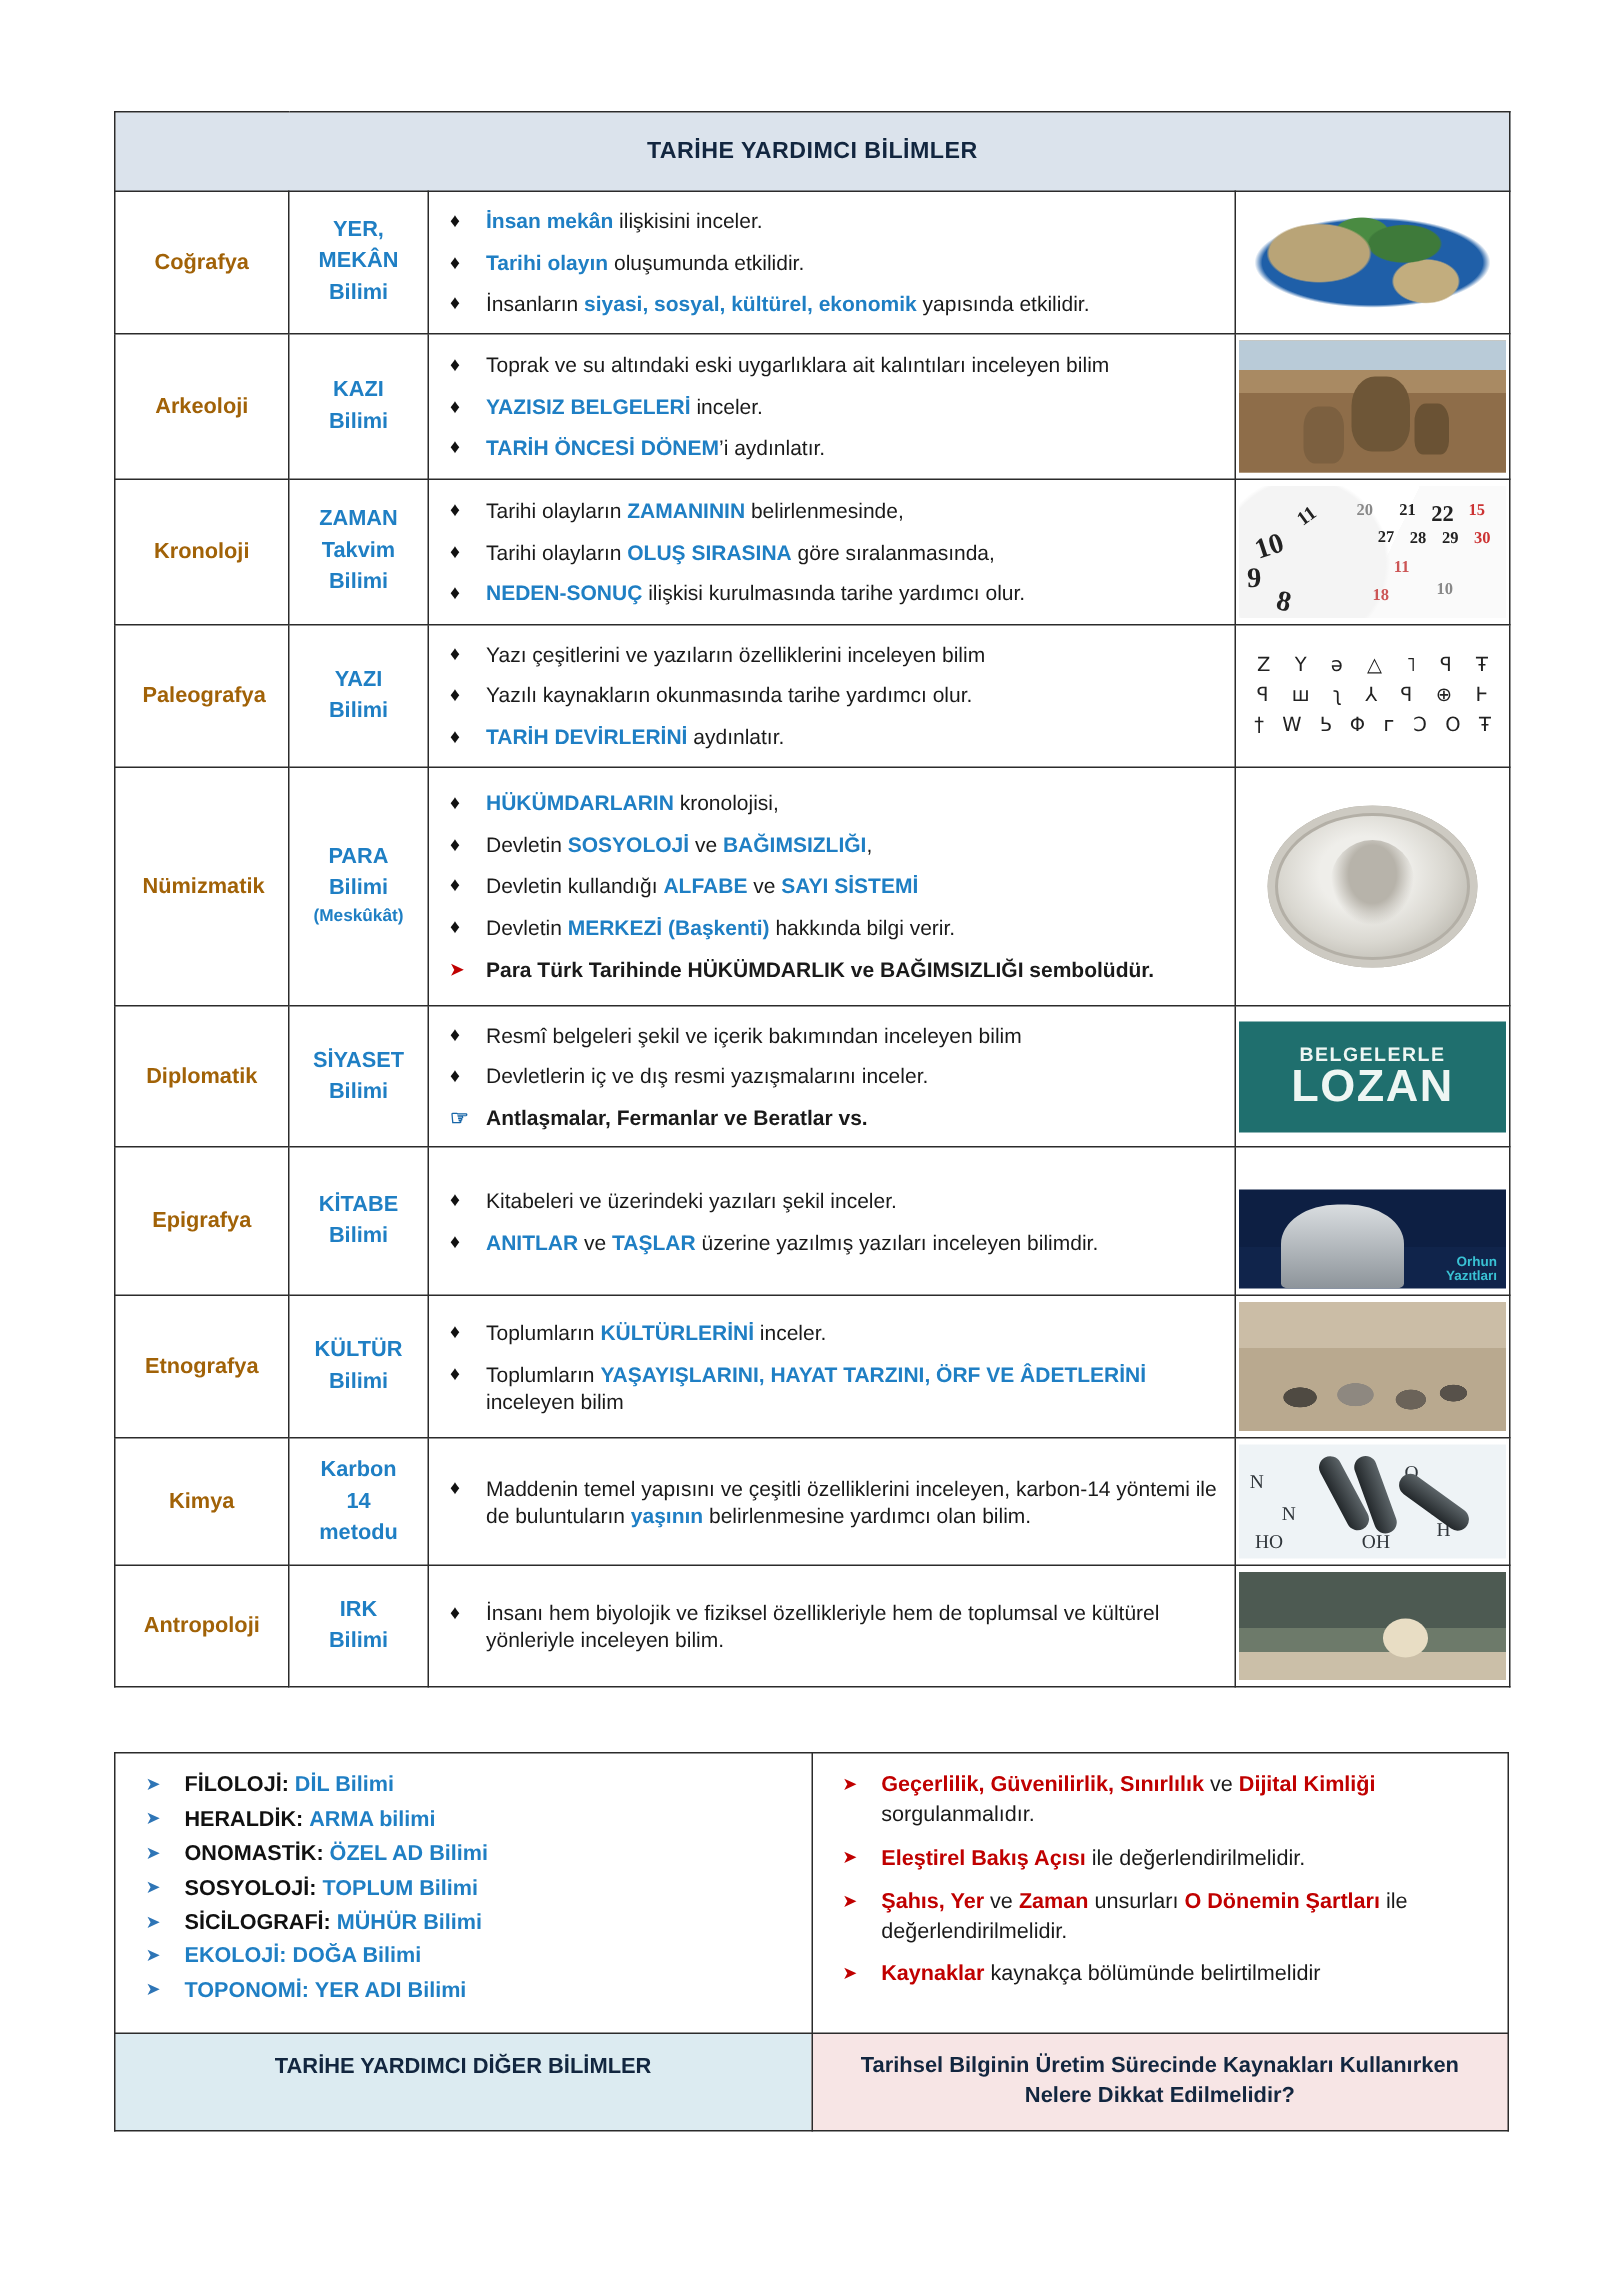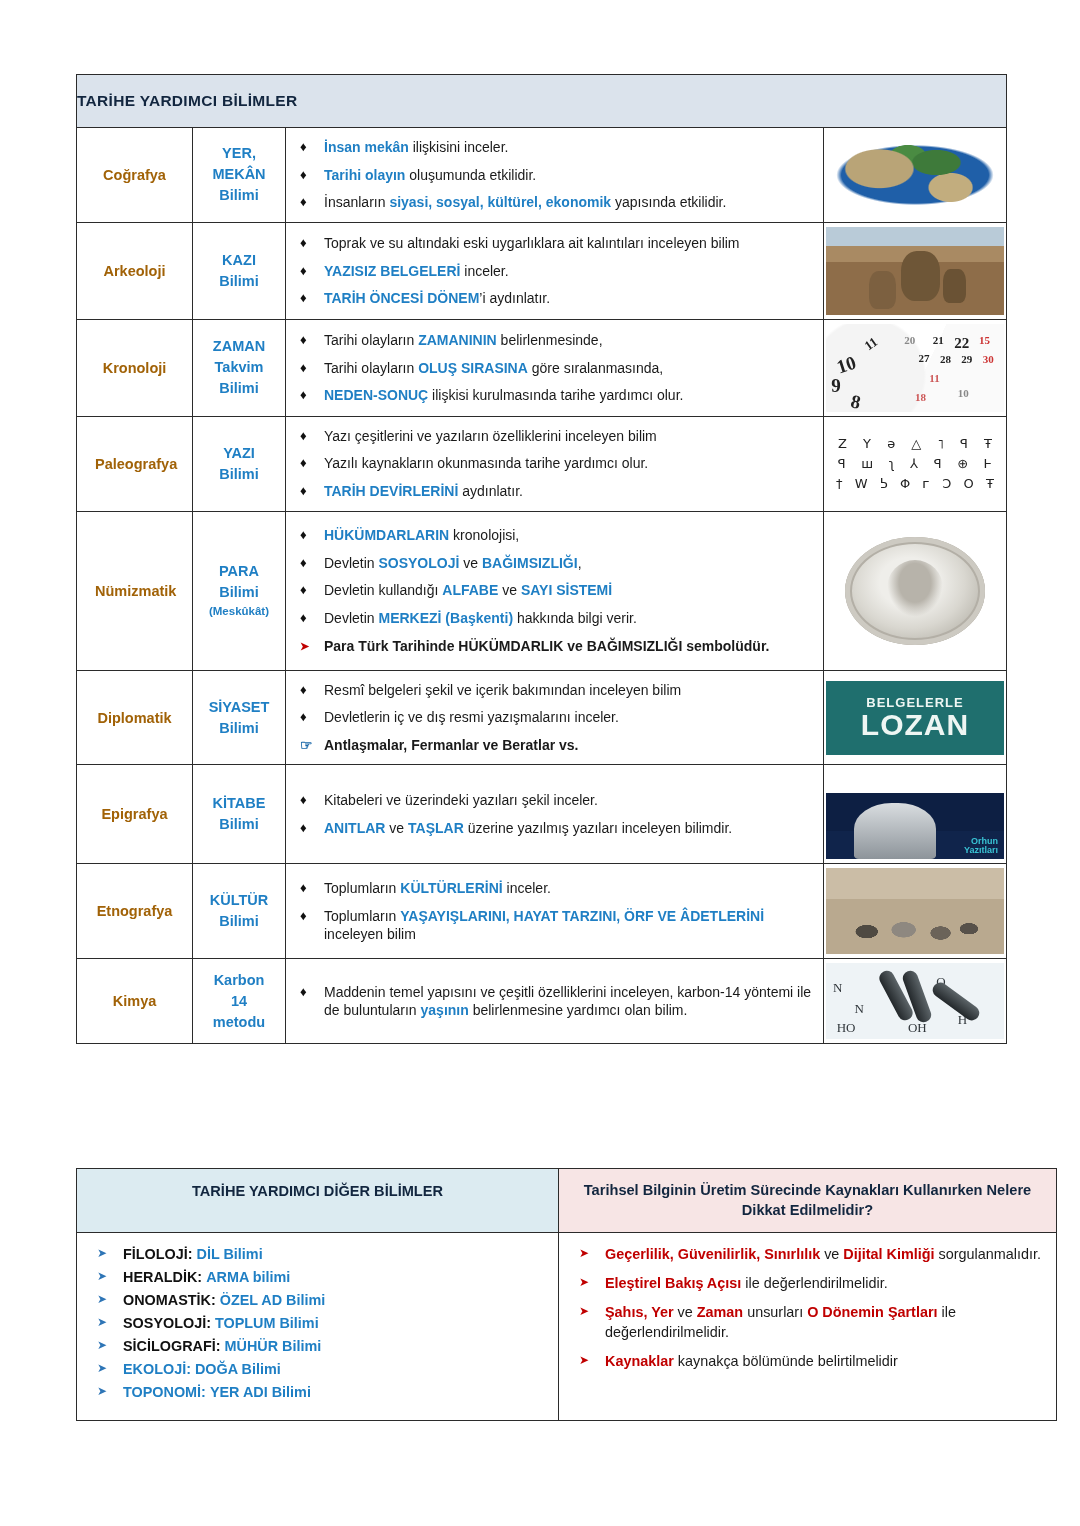--- a/index.html
+++ b/index.html
@@ -38,20 +38,21 @@
     border: 1.6px solid #2b2b2b;
   }
   table.main td, table.main th {
     border: 1.4px solid #2b2b2b;
     vertical-align: middle;
     padding: 0;
   }
 
   .tbl-title {
     background: #dbe3ec;
+    text-align: center;
     font-weight: bold;
     font-size: 15.5px;
     color: #12263f;
     letter-spacing: .3px;
     height: 40px;
     padding: 6px 0 !important;
   }
 
   .col-name  { width: 116px; }
   .col-sub   { width: 93px;  }
@@ -512,31 +513,39 @@
                 <i class="m" style="left:46%;top:74%;">OH</i>
                 <i class="m" style="left:62%;top:14%;">O</i>
                 <i class="m" style="left:72%;top:46%;">N</i>
                 <i class="m" style="left:74%;top:64%;">H</i>
                 <div class="tube" style="left:24%;top:32%;transform:rotate(62deg)"></div>
                 <div class="tube" style="left:36%;top:34%;transform:rotate(70deg)"></div>
                 <div class="tube" style="left:58%;top:40%;transform:rotate(36deg)"></div>
               </div>
             </td>
           </tr>
+          <tr>
+            <td class="sci-name">Antropoloji</td>
+            <td class="sci-sub">IRK<br>Bilimi</td>
+            <td class="sci-desc">
+              <ul class="bullets">
+                <li class="b-diamond"><span class="bl"></span><span><span class="k-plain">İnsanı hem biyolojik ve fiziksel özellikleriyle hem de toplumsal ve kültürel yönleriyle inceleyen bilim.</span></span></li>
+              </ul>
+            </td>
+            <td class="sci-img">
+              <div class="thumb th-antro"></div>
+            </td>
+          </tr>
         </tbody>
     </table>
   </div>
 
   <div class="bottom-table-wrap">
     <table class="bottom">
       <tbody>
-        <tr>
-          <td class="bt-head-l">TARİHE YARDIMCI DİĞER BİLİMLER</td>
-          <td class="bt-head-r">Tarihsel Bilginin Üretim Sürecinde Kaynakları Kullanırken Nelere Dikkat Edilmelidir?</td>
-        </tr>
         <tr>
           <td class="bt-body">
             <ul class="arrowlist" id="left-list">
                 <li><span class="bl"></span><span><span class="k-black">FİLOLOJİ:</span><span class="k-plain"> </span><span class="k-blue">DİL Bilimi</span></span></li>
                 <li><span class="bl"></span><span><span class="k-black">HERALDİK:</span><span class="k-plain"> </span><span class="k-blue">ARMA bilimi</span></span></li>
                 <li><span class="bl"></span><span><span class="k-black">ONOMASTİK:</span><span class="k-plain"> </span><span class="k-blue">ÖZEL AD Bilimi</span></span></li>
                 <li><span class="bl"></span><span><span class="k-black">SOSYOLOJİ:</span><span class="k-plain"> </span><span class="k-blue">TOPLUM Bilimi</span></span></li>
                 <li><span class="bl"></span><span><span class="k-black">SİCİLOGRAFİ:</span><span class="k-plain"> </span><span class="k-blue">MÜHÜR Bilimi</span></span></li>
                 <li><span class="bl"></span><span><span class="k-blue">EKOLOJİ:</span><span class="k-plain"> </span><span class="k-blue">DOĞA Bilimi</span></span></li>
                 <li><span class="bl"></span><span><span class="k-blue">TOPONOMİ:</span><span class="k-plain"> </span><span class="k-blue">YER ADI Bilimi</span></span></li>
@@ -544,17 +553,21 @@
           </td>
           <td class="bt-body">
             <ul class="arrowlist red" id="right-list">
                 <li><span class="bl"></span><span><span class="k-red">Geçerlilik, Güvenilirlik, Sınırlılık</span><span class="k-plain"> ve </span><span class="k-red">Dijital Kimliği</span><span class="k-plain"> sorgulanmalıdır.</span></span></li>
                 <li><span class="bl"></span><span><span class="k-red">Eleştirel Bakış Açısı</span><span class="k-plain"> ile değerlendirilmelidir.</span></span></li>
                 <li><span class="bl"></span><span><span class="k-red">Şahıs, Yer</span><span class="k-plain"> ve </span><span class="k-red">Zaman</span><span class="k-plain"> unsurları </span><span class="k-red">O Dönemin Şartları</span><span class="k-plain"> ile değerlendirilmelidir.</span></span></li>
                 <li><span class="bl"></span><span><span class="k-red">Kaynaklar</span><span class="k-plain"> kaynakça bölümünde belirtilmelidir</span></span></li>
               </ul>
           </td>
         </tr>
+        <tr>
+          <td class="bt-head-l">TARİHE YARDIMCI DİĞER BİLİMLER</td>
+          <td class="bt-head-r">Tarihsel Bilginin Üretim Sürecinde Kaynakları Kullanırken Nelere Dikkat Edilmelidir?</td>
+        </tr>
       </tbody>
     </table>
   </div>
 
 </div>
 
 </body></html>

